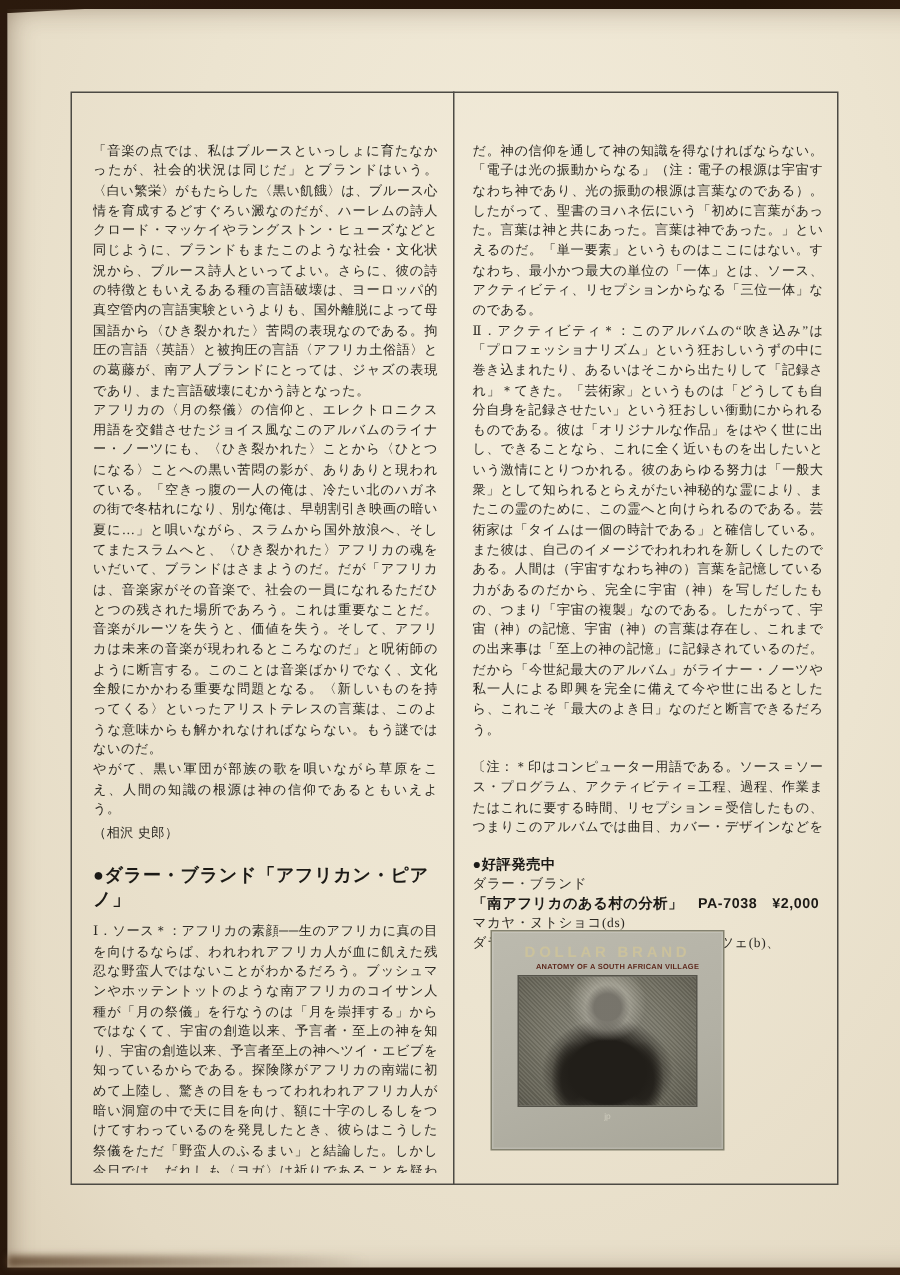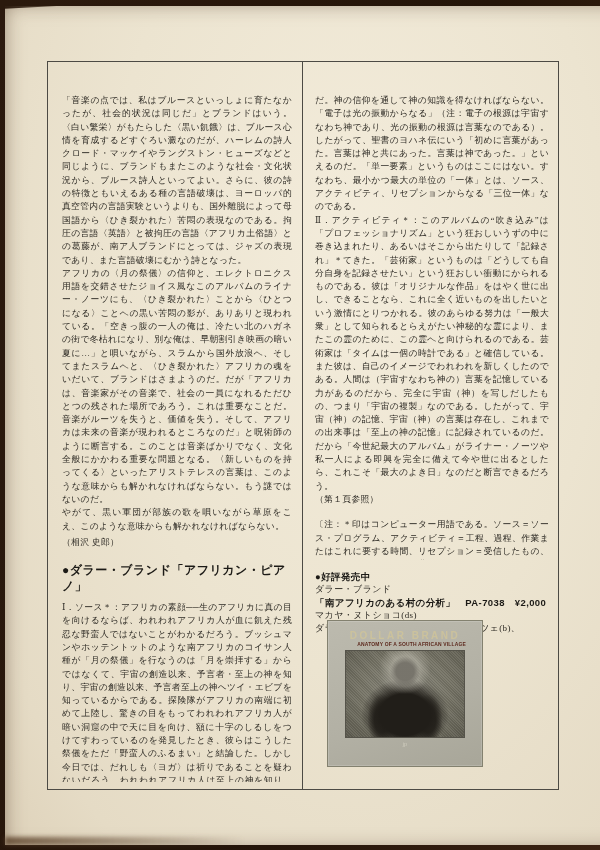--- a/index.html
+++ b/index.html
@@ -98,30 +98,29 @@
 </head>
 <body>
 
 <div class="paper">
   <div class="frame"></div>
   <div class="divider"></div>
 
   <div class="col col-left">
     <p>「音楽の点では、私はブルースといっしょに育たなかったが、社会的状況は同じだ」とブランドはいう。〈白い繁栄〉がもたらした〈黒い飢餓〉は、ブルース心情を育成するどすぐろい澱なのだが、ハーレムの詩人クロード・マッケイやラングストン・ヒューズなどと同じように、ブランドもまたこのような社会・文化状況から、ブルース詩人といってよい。さらに、彼の詩の特徴ともいえるある種の言語破壊は、ヨーロッパ的真空管内の言語実験というよりも、国外離脱によって母国語から〈ひき裂かれた〉苦悶の表現なのである。拘圧の言語〈英語〉と被拘圧の言語〈アフリカ土俗語〉との葛藤が、南ア人ブランドにとっては、ジャズの表現であり、また言語破壊にむかう詩となった。</p>
     <p>アフリカの〈月の祭儀〉の信仰と、エレクトロニクス用語を交錯させたジョイス風なこのアルバムのライナー・ノーツにも、〈ひき裂かれた〉ことから〈ひとつになる〉ことへの黒い苦悶の影が、ありありと現われている。「空きっ腹の一人の俺は、冷たい北のハガネの街で冬枯れになり、別な俺は、早朝割引き映画の暗い夏に…」と唄いながら、スラムから国外放浪へ、そしてまたスラムへと、〈ひき裂かれた〉アフリカの魂をいだいて、ブランドはさまようのだ。だが「アフリカは、音楽家がその音楽で、社会の一員になれるただひとつの残された場所であろう。これは重要なことだ。音楽がルーツを失うと、価値を失う。そして、アフリカは未来の音楽が現われるところなのだ」と呪術師のように断言する。このことは音楽ばかりでなく、文化全般にかかわる重要な問題となる。〈新しいものを持ってくる〉といったアリストテレスの言葉は、このような意味からも解かれなければならない。もう謎ではないのだ。</p>
-    <p>やがて、黒い軍団が部族の歌を唄いながら草原をこえ、このような意味からも解かれなければならない。</p>
+    <p>やがて、黒い軍団が部族の歌を唄いながら草原をこえ、人間の知識の根源は神の信仰であるともいえよう。</p>
     <p class="credit">（相沢 史郎）</p>
     <p class="sec-heading">●ダラー・ブランド「アフリカン・ピアノ」</p>
     <p>Ⅰ．ソース＊：アフリカの素顔──生のアフリカに真の目を向けるならば、われわれアフリカ人が血に飢えた残忍な野蛮人ではないことがわかるだろう。ブッシュマンやホッテントットのような南アフリカのコイサン人種が「月の祭儀」を行なうのは「月を崇拝する」からではなくて、宇宙の創造以来、予言者・至上の神を知り、宇宙の創造以来、予言者至上の神ヘツイ・エビブを知っているからである。探険隊がアフリカの南端に初めて上陸し、驚きの目をもってわれわれアフリカ人が暗い洞窟の中で天に目を向け、額に十字のしるしをつけてすわっているのを発見したとき、彼らはこうした祭儀をただ「野蛮人のふるまい」と結論した。しかし今日では、だれしも〈ヨガ〉は祈りであることを疑わないだろう。われわれアフリカ人は至上の神を知り、宇宙の創造以来この神を知ってきた。e＝mc²（注：電子のエネルギーは質量と光の速さの定数の二乗に等しい）この電子工学の理論から、宇宙は光であるといえよう。またエネルギーは質量となり、質量はエネルギーとなるのだ。このことから「神は万物を創造し、また万物は神に返るべきである」（注：聖書の言葉）といえるし、人間の知識の根源は神の信仰であるともいえよう。もし前者が正しいのならば、後者も正しいという数学の原理と同じ関係にあるの</p>
   </div>
 
   <div class="col col-right">
     <p>だ。神の信仰を通して神の知識を得なければならない。「電子は光の振動からなる」（注：電子の根源は宇宙すなわち神であり、光の振動の根源は言葉なのである）。したがって、聖書のヨハネ伝にいう「初めに言葉があった。言葉は神と共にあった。言葉は神であった。」といえるのだ。「単一要素」というものはここにはない。すなわち、最小かつ最大の単位の「一体」とは、ソース、アクティビティ、リセプションからなる「三位一体」なのである。</p>
     <p>Ⅱ．アクティビティ＊：このアルバムの“吹き込み”は「プロフェッショナリズム」という狂おしいうずの中に巻き込まれたり、あるいはそこから出たりして「記録され」＊てきた。「芸術家」というものは「どうしても自分自身を記録させたい」という狂おしい衝動にかられるものである。彼は「オリジナルな作品」をはやく世に出し、できることなら、これに全く近いものを出したいという激情にとりつかれる。彼のあらゆる努力は「一般大衆」として知られるとらえがたい神秘的な霊により、またこの霊のために、この霊へと向けられるのである。芸術家は「タイムは一個の時計である」と確信している。また彼は、自己のイメージでわれわれを新しくしたのである。人間は（宇宙すなわち神の）言葉を記憶している力があるのだから、完全に宇宙（神）を写しだしたもの、つまり「宇宙の複製」なのである。したがって、宇宙（神）の記憶、宇宙（神）の言葉は存在し、これまでの出来事は「至上の神の記憶」に記録されているのだ。だから「今世紀最大のアルバム」がライナー・ノーツや私一人による即興を完全に備えて今や世に出るとしたら、これこそ「最大のよき日」なのだと断言できるだろう。</p>
-    <p class="ref-line">（第１頁参照）</p>
     <div class="gap"></div>
     <p>〔注：＊印はコンピューター用語である。ソース＝ソース・プログラム、アクティビティ＝工程、過程、作業またはこれに要する時間、リセプション＝受信したもの、つまりこのアルバムでは曲目、カバー・デザインなどをいう。レコード＝記憶、記録〕</p>
 
   </div>
 
   <div class="ad-block">
     <div class="ad-heading">●好評発売中</div>
     <div>ダラー・ブランド</div>
     <div class="ad-album">「南アフリカのある村の分析」　PA-7038　¥2,000</div>
     <div>マカヤ・ヌトショコ(ds)</div>

